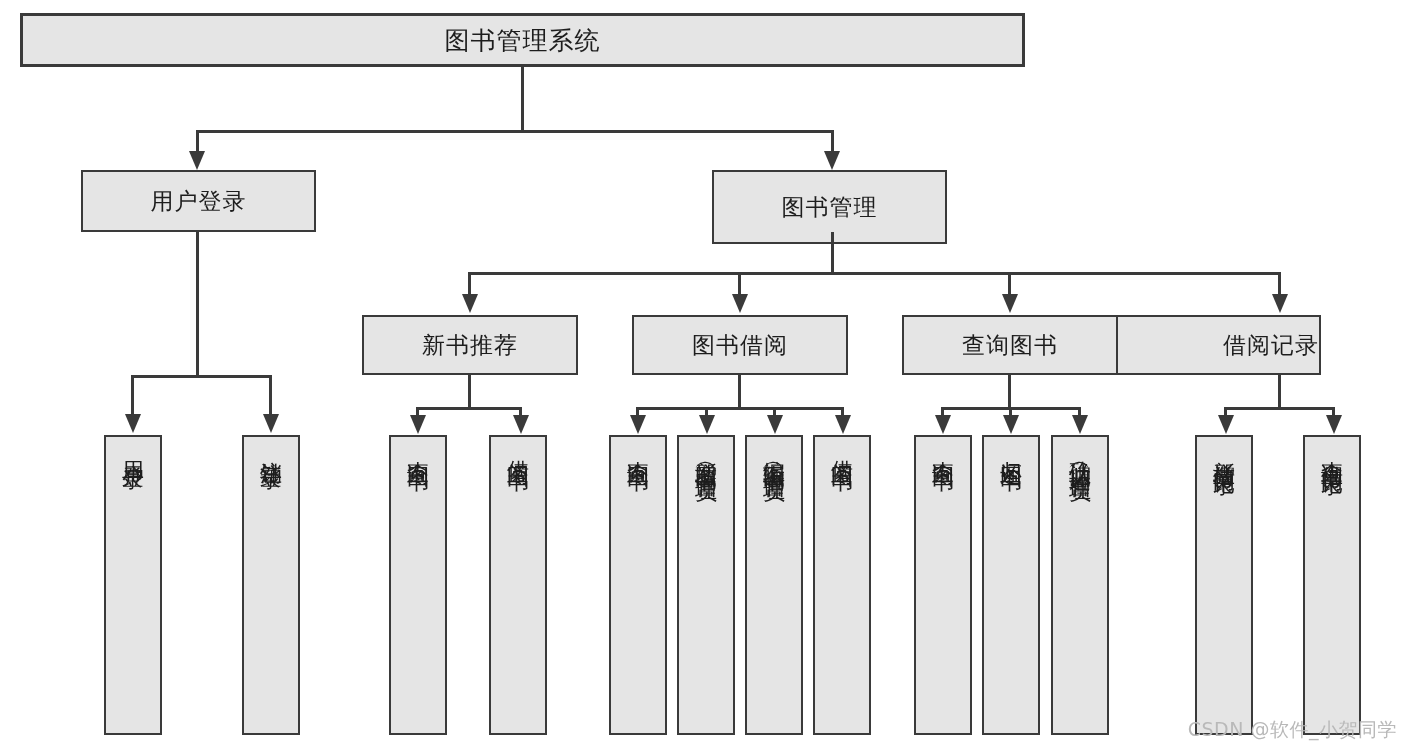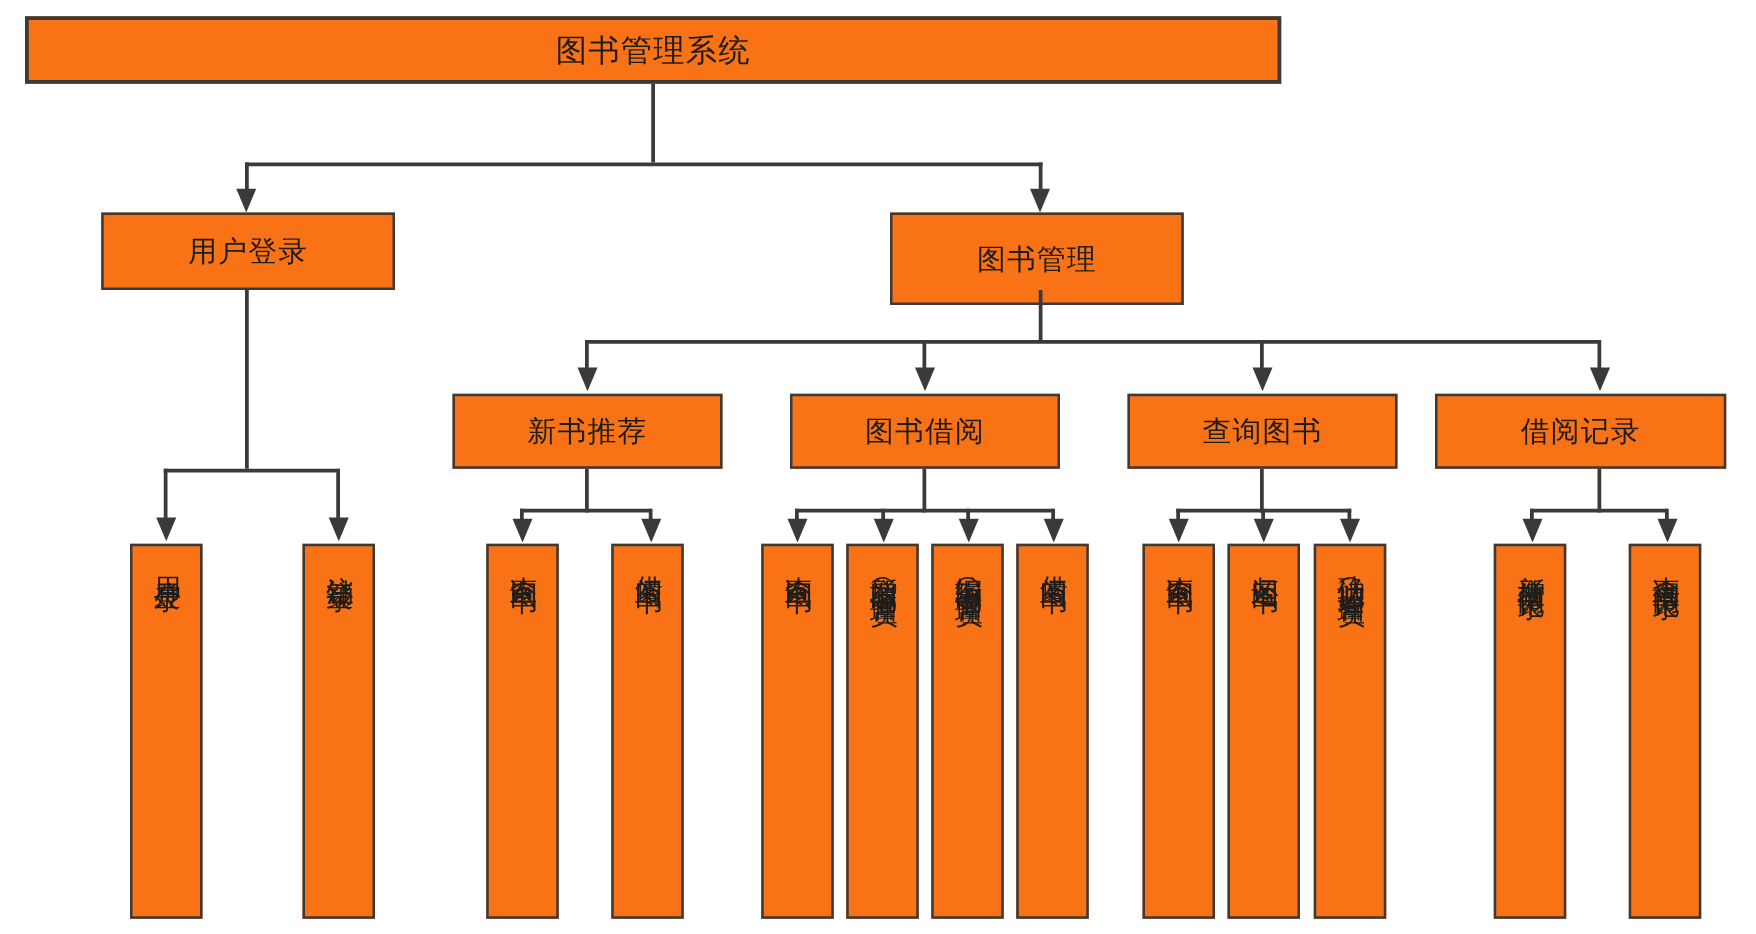--- a/index.html
+++ b/index.html
@@ -16,21 +16,21 @@
     width: 1405px;
     height: 747px;
     background: #ffffff;
     overflow: hidden;
   }
 
   
   .node {
     position: absolute;
     box-sizing: border-box;
-    background: #f97316;
+    background: #e5e5e5;
     border: 2.5px solid #3a3a3a;
     display: flex;
     align-items: center;
     justify-content: center;
     color: #1d1d1d;
   }
   .node .label {
     white-space: nowrap;
     letter-spacing: 1px;
   }
@@ -138,21 +138,21 @@
 
   <div class="node mid" style="left:632px; top:315px; width:216px; height:60px;">
     <span class="label">图书借阅</span>
   </div>
   <div class="node mid" style="left:362px; top:315px; width:216px; height:60px;">
     <span class="label">新书推荐</span>
   </div>
   <div class="node mid" style="left:902px; top:315px; width:216px; height:60px;">
     <span class="label">查询图书</span>
   </div>
-  <div class="node mid" style="left:1148px; top:315px; width:233px; height:60px;">
+  <div class="node mid" style="left:1116px; top:315px; width:205px; height:60px;justify-content:flex-end;">
     <span class="label">借阅记录</span>
   </div>
 
   <div class="vline" style="left:468px; top:375px; height:35px;"></div>
   <div class="hline" style="left:416px; top:407px; width:105px;"></div>
   <div class="vline" style="left:416px; top:407px; height:10px;"></div>
   <div class="arrow" style="left:410px; top:415px;"></div>
   <div class="vline" style="left:519px; top:407px; height:10px;"></div>
   <div class="arrow" style="left:513px; top:415px;"></div>
 
@@ -220,14 +220,15 @@
     <span class="label">确认归还（管理员）</span>
   </div>
 
   <div class="node leaf" style="left:1195px; top:435px; width:58px; height:300px;">
     <span class="label">新增借阅记录</span>
   </div>
   <div class="node leaf" style="left:1303px; top:435px; width:58px; height:300px;">
     <span class="label">查询借阅记录</span>
   </div>
 
+  <div id="watermark">CSDN @软件_小贺同学</div>
 
 </div>
 
 </body></html>

